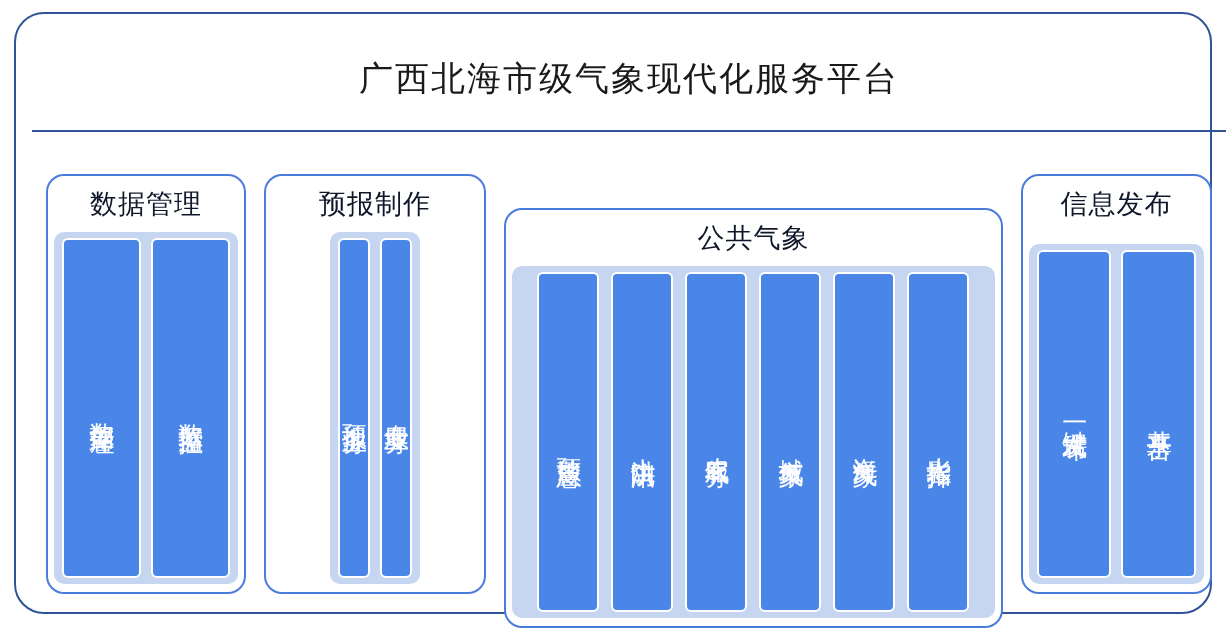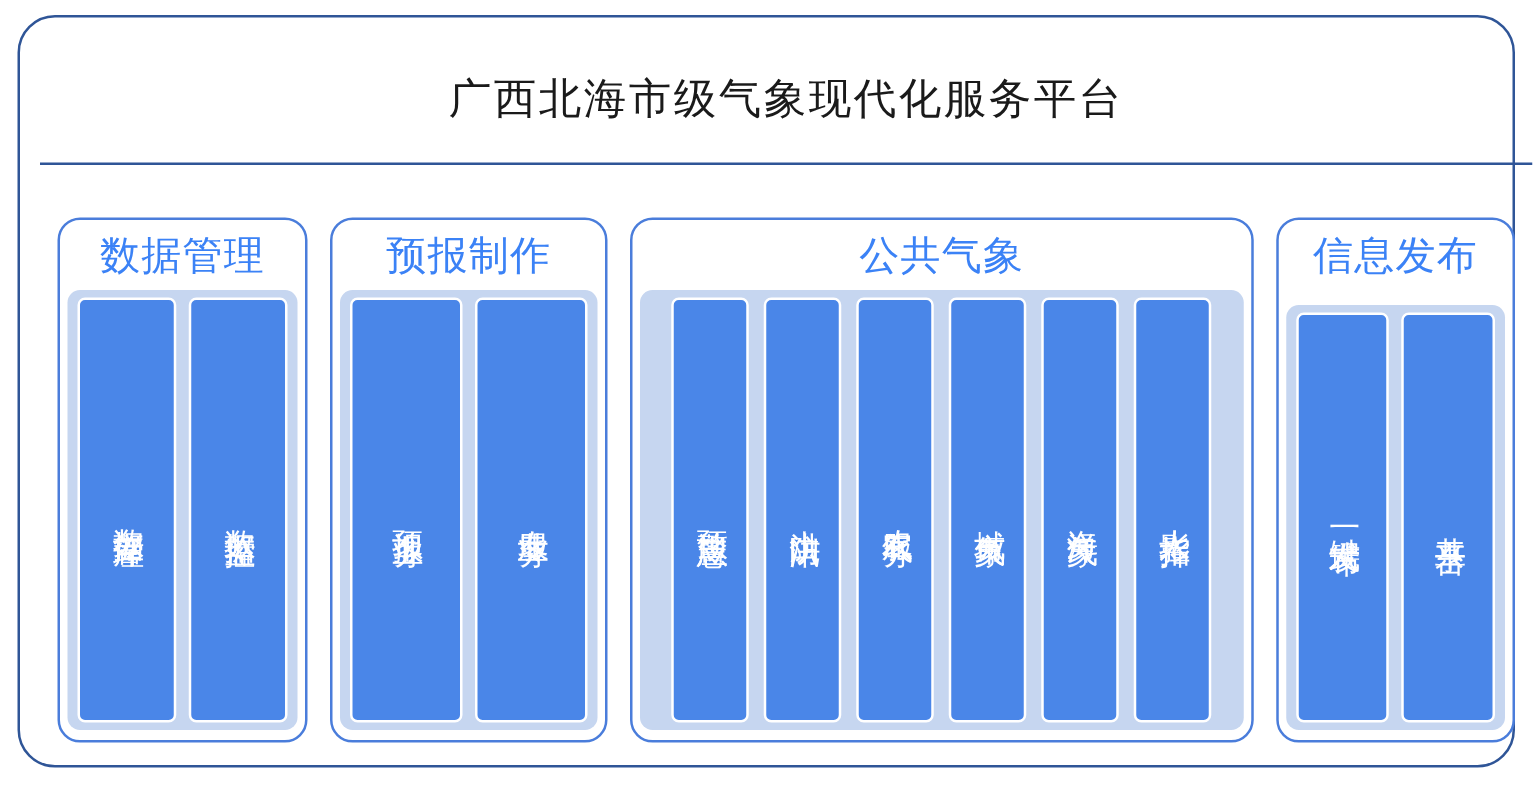--- a/index.html
+++ b/index.html
@@ -68,30 +68,30 @@
     box-sizing: border-box;
     border: 2px solid #4a7ddb;
     border-radius: 18px;
     background: #ffffff;
     height: 420px;
     display: flex;
     flex-direction: column;
     margin-right: 18px;
   }
   .group.g-data   { width: 205px; }
-  .group.g-fcst   { width: 228px; }
-  .group.g-public { width: 512px; }
+  .group.g-fcst   { width: 228px; align-items: center; }
+  .group.g-public { width: 512px; margin-top: 34px; }
   .group.g-pub    { width: 196px; margin-right: 0; gap: 12px; }
 
   .group-title {
     height: 56px;
     line-height: 56px;
     text-align: center;
-    font-size: 32px;
-    color: #3b82f6;
+    font-size: 27px;
+    color: #0f172a;
     flex: 0 0 auto;
     letter-spacing: 1px;
   }
 
   
   .tray {
     position: relative;
     margin: 0 6px 8px 6px;
     flex: 1 1 auto;
     background: #c6d6f0;

